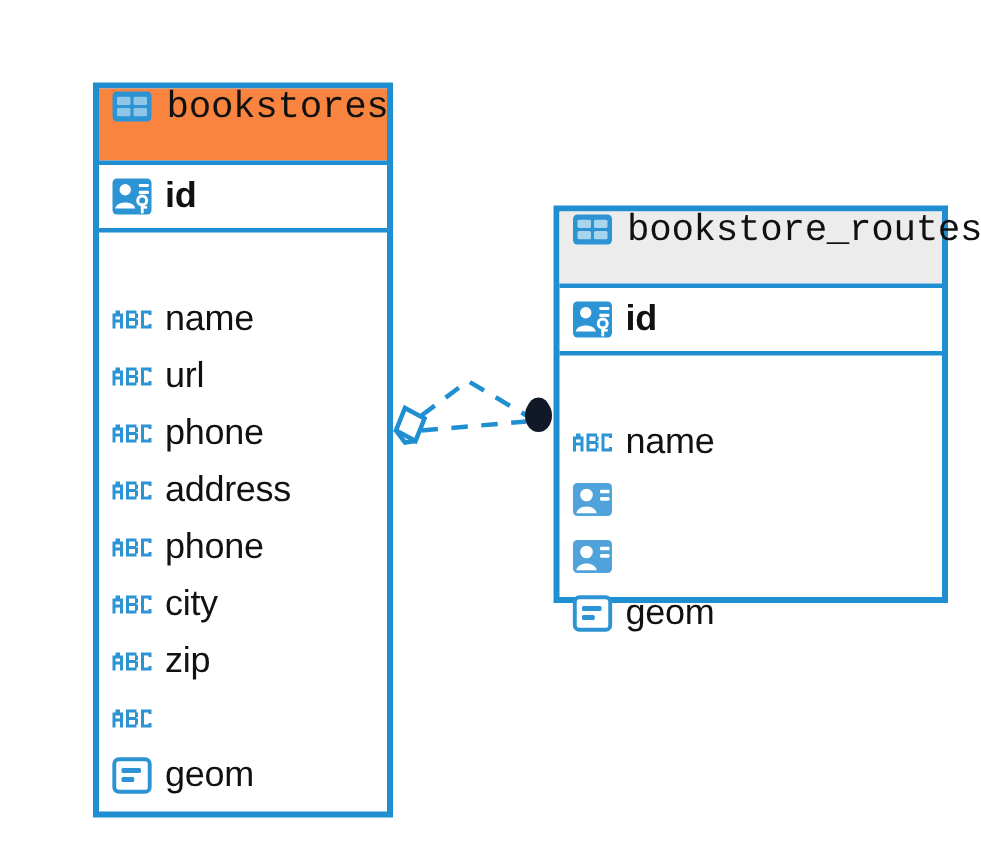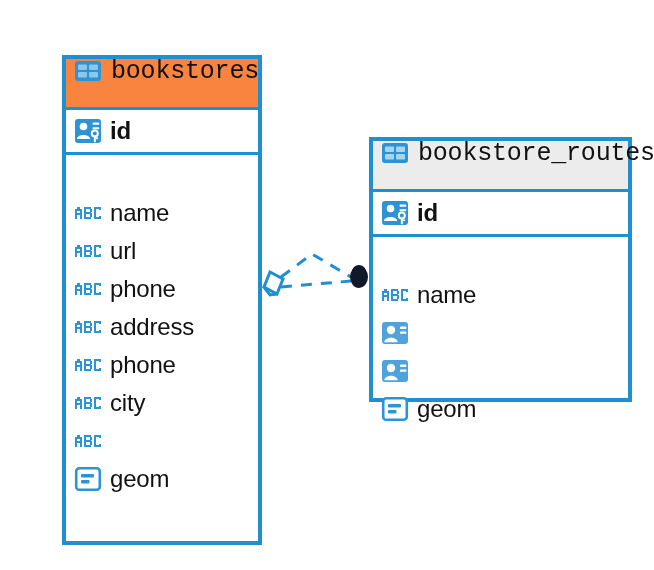--- a/index.html
+++ b/index.html
@@ -212,20 +212,30 @@
           <svg width="28" height="16" viewBox="0 0 28 16" xmlns="http://www.w3.org/2000/svg">
             <path d="M1 14 V4 H3 V2 H6 V4 H8 V14 H6 V10 H3 V14 Z M3 6 V8 H6 V6 Z" fill="#2c93d5"></path>
             <path d="M10 14 V2 H17 V4 H18 V7 H17 V8 H18 V12 H17 V14 Z M12 4 V7 H16 V4 Z M12 9 V12 H16 V9 Z" fill="#2c93d5"></path>
             <path d="M20 14 V2 H27 V5 H25 V4 H22 V12 H25 V11 H27 V14 Z" fill="#2c93d5"></path>
           </svg>
         </span>
         <span class="col-label">city</span>
       </div>
 
 
+      <div class="col-row">
+        <span class="icon">
+          <svg width="28" height="16" viewBox="0 0 28 16" xmlns="http://www.w3.org/2000/svg">
+            <path d="M1 14 V4 H3 V2 H6 V4 H8 V14 H6 V10 H3 V14 Z M3 6 V8 H6 V6 Z" fill="#2c93d5"></path>
+            <path d="M10 14 V2 H17 V4 H18 V7 H17 V8 H18 V12 H17 V14 Z M12 4 V7 H16 V4 Z M12 9 V12 H16 V9 Z" fill="#2c93d5"></path>
+            <path d="M20 14 V2 H27 V5 H25 V4 H22 V12 H25 V11 H27 V14 Z" fill="#2c93d5"></path>
+          </svg>
+        </span>
+        <span class="col-label">zip</span>
+      </div>
 
       <div class="col-row">
         <span class="icon">
           <svg width="28" height="16" viewBox="0 0 28 16" xmlns="http://www.w3.org/2000/svg">
             <path d="M1 14 V4 H3 V2 H6 V4 H8 V14 H6 V10 H3 V14 Z M3 6 V8 H6 V6 Z" fill="#2c93d5"></path>
             <path d="M10 14 V2 H17 V4 H18 V7 H17 V8 H18 V12 H17 V14 Z M12 4 V7 H16 V4 Z M12 9 V12 H16 V9 Z" fill="#2c93d5"></path>
             <path d="M20 14 V2 H27 V5 H25 V4 H22 V12 H25 V11 H27 V14 Z" fill="#2c93d5"></path>
           </svg>
         </span>
       </div>

